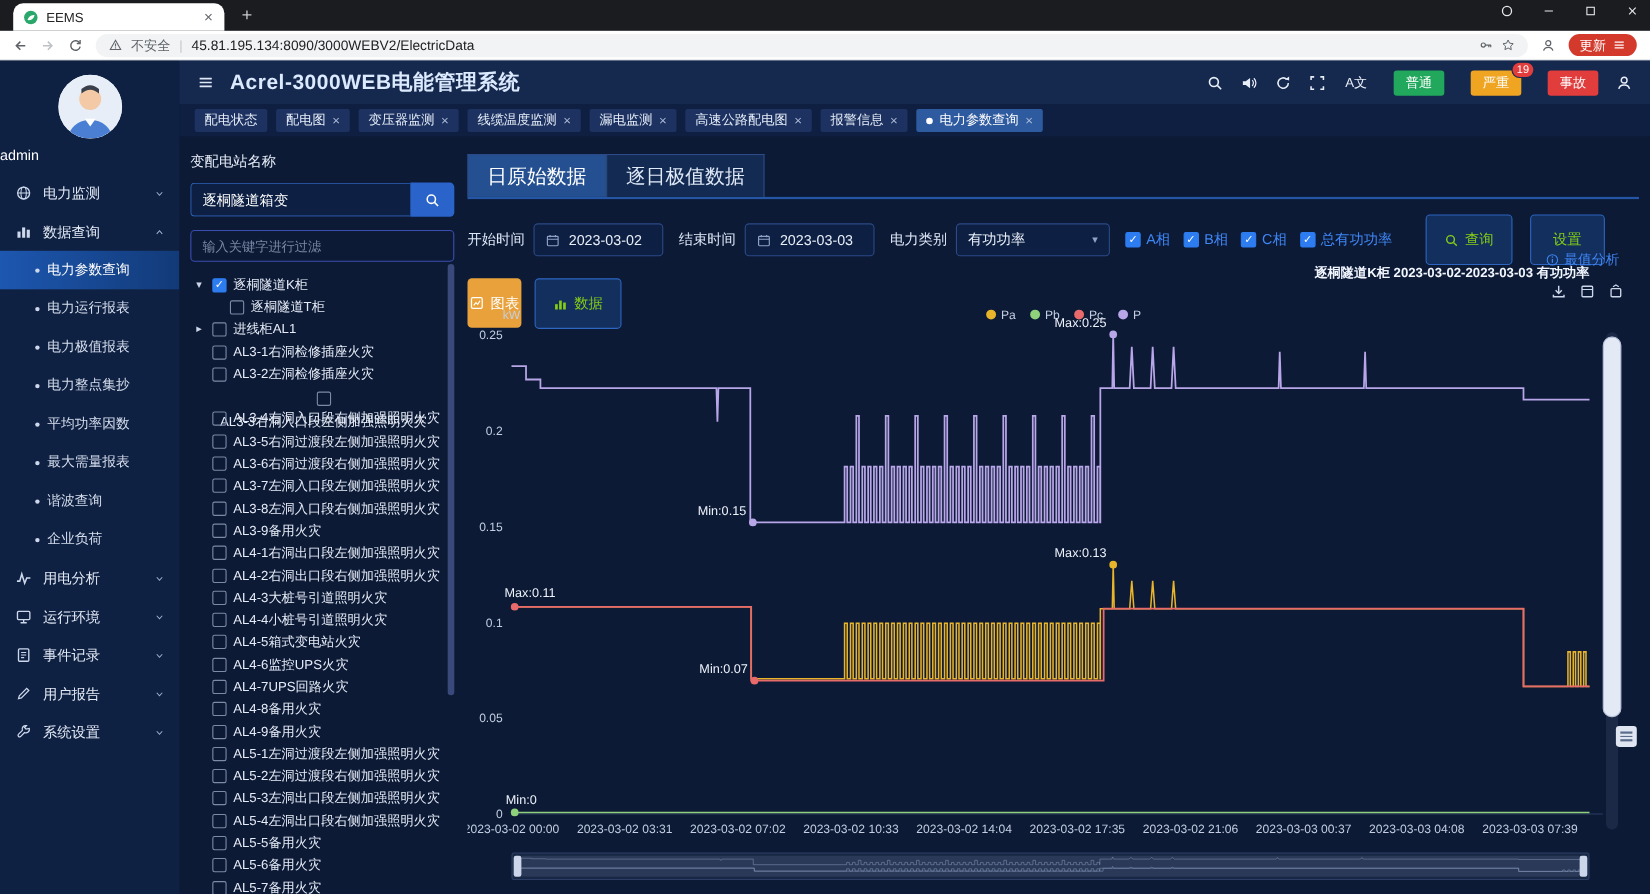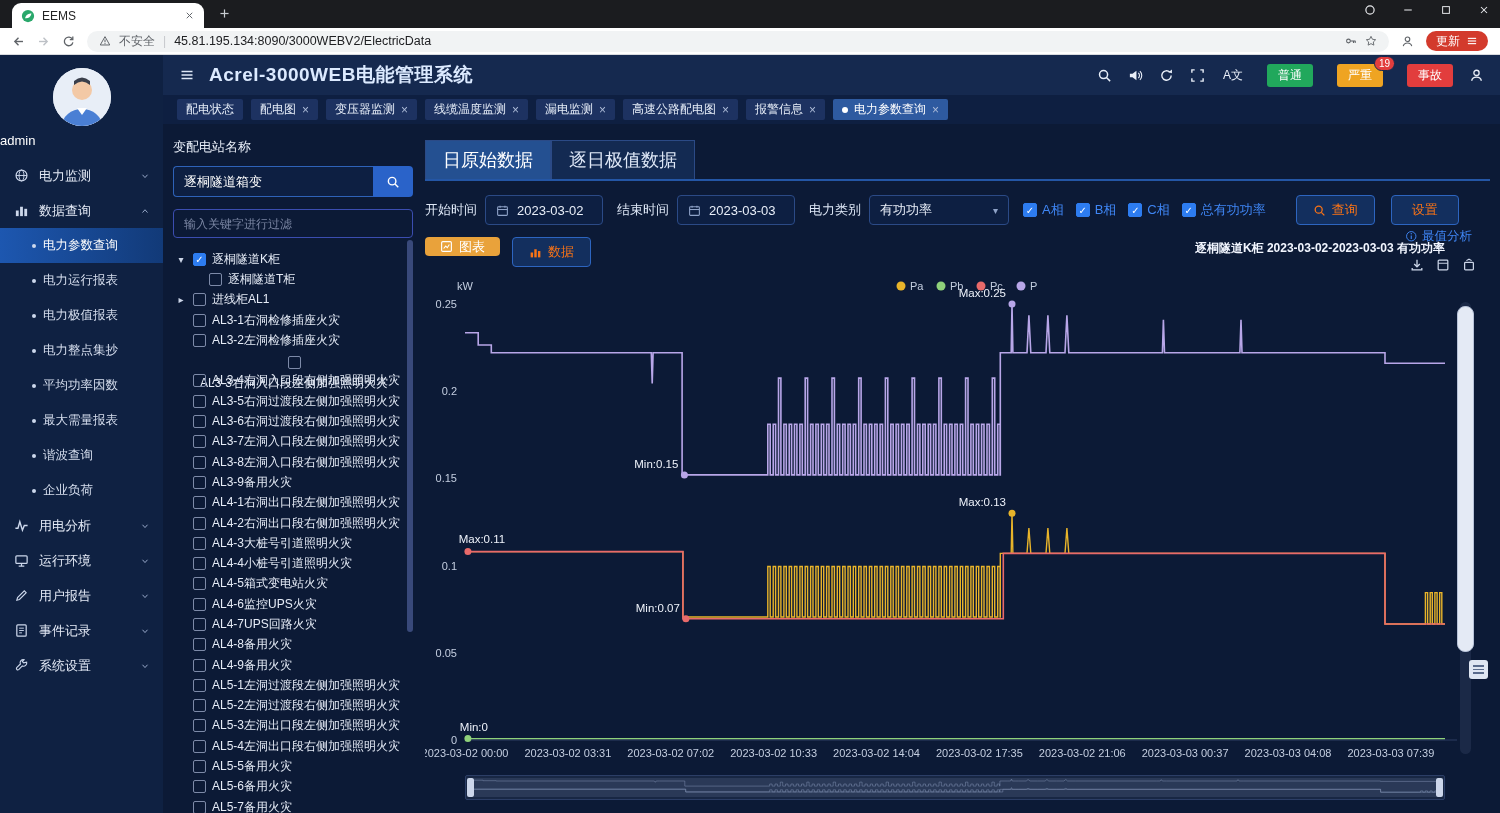--- a/index.html
+++ b/index.html
@@ -72,23 +72,23 @@
   .dtab.active{background:#245091;color:#fff}
   .form-row{display:flex;align-items:center;gap:8px;margin-top:14px;font-size:13px;color:#dfe8f7;flex-wrap:nowrap}
   .dinput{width:118px;height:30px;background:#0d1f42;border:1px solid #2b4a86;border-radius:4px;display:flex;align-items:center;gap:8px;padding:0 10px;color:#e8eef8;cursor:pointer}
   .dinput .ic{color:#8fa3c8}
   .dselect{width:140px;height:30px;background:#0d1f42;border:1px solid #2b4a86;border-radius:4px;display:flex;align-items:center;padding:0 10px;color:#e8eef8;cursor:pointer}
   .dselect .arrow{margin-left:auto;color:#8fa3c8;font-size:10px}
   .phases{display:flex;align-items:center;gap:12px;margin-left:6px}
   .phase{display:flex;align-items:center;gap:5px;cursor:pointer}
   .phase .cb{width:14px;height:14px;line-height:13px}
   .phase .plabel{color:#3f86f5;font-size:13px}
-  .qbtn{height:30px;padding:0 16px;background:#132f5e;border:1px solid #2d65c0;border-radius:4px;color:#f97316;font-size:13px;display:flex;align-items:center;gap:6px;cursor:pointer}
+  .qbtn{height:46px;padding:0 16px;background:#132f5e;border:1px solid #2d65c0;border-radius:4px;color:#84cc16;font-size:13px;display:flex;align-items:center;gap:6px;cursor:pointer}
   .btn-row{margin-top:12px;display:flex;gap:12px}
-  .obtn{height:19px;padding:0 15px;background:#e9a23b;border:none;border-radius:4px;color:#fff;font-size:13px;display:flex;align-items:center;gap:6px;cursor:pointer}
+  .obtn{height:45px;padding:0 2px;background:#e9a23b;border:none;border-radius:4px;color:#fff;font-size:13px;display:flex;align-items:center;gap:6px;cursor:pointer}
   .extreme{position:absolute;right:18px;top:96px;color:#3f86f5;font-size:12.5px;display:flex;align-items:center;gap:5px;cursor:pointer}
   .chart-title{position:absolute;left:40px;width:980px;top:108px;text-align:right;color:#f2f6ff;font-weight:bold;font-size:12px}
   .chart-tools{position:absolute;right:14px;top:126px;display:flex;gap:12px;color:#cdd7ea;font-size:14px}
   .chart-svg{position:absolute;left:0;top:140px}
   .axlb{fill:#c4cee0;font-size:11px}
   .anlb{fill:#eef2fa;font-size:11.5px}
   .dz{position:absolute;left:40px;top:643px;width:980px;height:25px;border:1px solid #2c3e66;background:rgba(140,160,200,0.10);border-radius:2px}
   .dzfill{position:absolute;left:8px;right:8px;top:2px;bottom:2px;background:rgba(170,188,220,0.13)}
   .dzh{position:absolute;top:2px;width:7px;height:19px;background:#ccd6ea;border-radius:2px}
   .yz-track{position:absolute;left:1035px;top:170px;width:11px;height:452px;background:rgba(140,160,200,0.12);border-radius:6px}
@@ -307,40 +307,40 @@
         <span>运行环境</span>
         <span class="ic chev">
           <svg width="1em" height="1em" viewBox="0 0 16 16">
             <polyline points="4,6 8,10.5 12,6" fill="none" stroke="currentColor" stroke-width="1.5"></polyline>
           </svg>
         </span>
       </div>
       <div class="menu-item">
         <span class="ic mi-icon">
           <svg width="1em" height="1em" viewBox="0 0 16 16">
-            <path d="M3 13 L3.8 10.2 L11 3 L13 5 L5.8 12.2 Z" fill="none" stroke="currentColor" stroke-width="1.2"></path>
-          </svg>
-        </span>
-        <span>用户报告</span>
-        <span class="ic chev">
-          <svg width="1em" height="1em" viewBox="0 0 16 16">
-            <polyline points="4,6 8,10.5 12,6" fill="none" stroke="currentColor" stroke-width="1.5"></polyline>
-          </svg>
-        </span>
-      </div>
-      <div class="menu-item">
-        <span class="ic mi-icon">
-          <svg width="1em" height="1em" viewBox="0 0 16 16">
             <rect x="3" y="2" width="10" height="12" rx="1" fill="none" stroke="currentColor" stroke-width="1.3"></rect>
             <line x1="5.5" y1="5.5" x2="10.5" y2="5.5" stroke="currentColor"></line>
             <line x1="5.5" y1="8" x2="10.5" y2="8" stroke="currentColor"></line>
             <line x1="5.5" y1="10.5" x2="8.5" y2="10.5" stroke="currentColor"></line>
           </svg>
         </span>
         <span>事件记录</span>
+        <span class="ic chev">
+          <svg width="1em" height="1em" viewBox="0 0 16 16">
+            <polyline points="4,6 8,10.5 12,6" fill="none" stroke="currentColor" stroke-width="1.5"></polyline>
+          </svg>
+        </span>
+      </div>
+      <div class="menu-item">
+        <span class="ic mi-icon">
+          <svg width="1em" height="1em" viewBox="0 0 16 16">
+            <path d="M3 13 L3.8 10.2 L11 3 L13 5 L5.8 12.2 Z" fill="none" stroke="currentColor" stroke-width="1.2"></path>
+          </svg>
+        </span>
+        <span>用户报告</span>
         <span class="ic chev">
           <svg width="1em" height="1em" viewBox="0 0 16 16">
             <polyline points="4,6 8,10.5 12,6" fill="none" stroke="currentColor" stroke-width="1.5"></polyline>
           </svg>
         </span>
       </div>
       <div class="menu-item">
         <span class="ic mi-icon">
           <svg width="1em" height="1em" viewBox="0 0 16 16">
             <path d="M13.5 4.5 a3.4 3.4 0 0 1 -4.6 4 L5 12.4 a1.5 1.5 0 0 1 -2.1 -2.1 L6.8 6.4 a3.4 3.4 0 0 1 4 -4.6 L8.9 3.7 l1.4 1.4 Z" fill="none" stroke="currentColor" stroke-width="1.2"></path>

